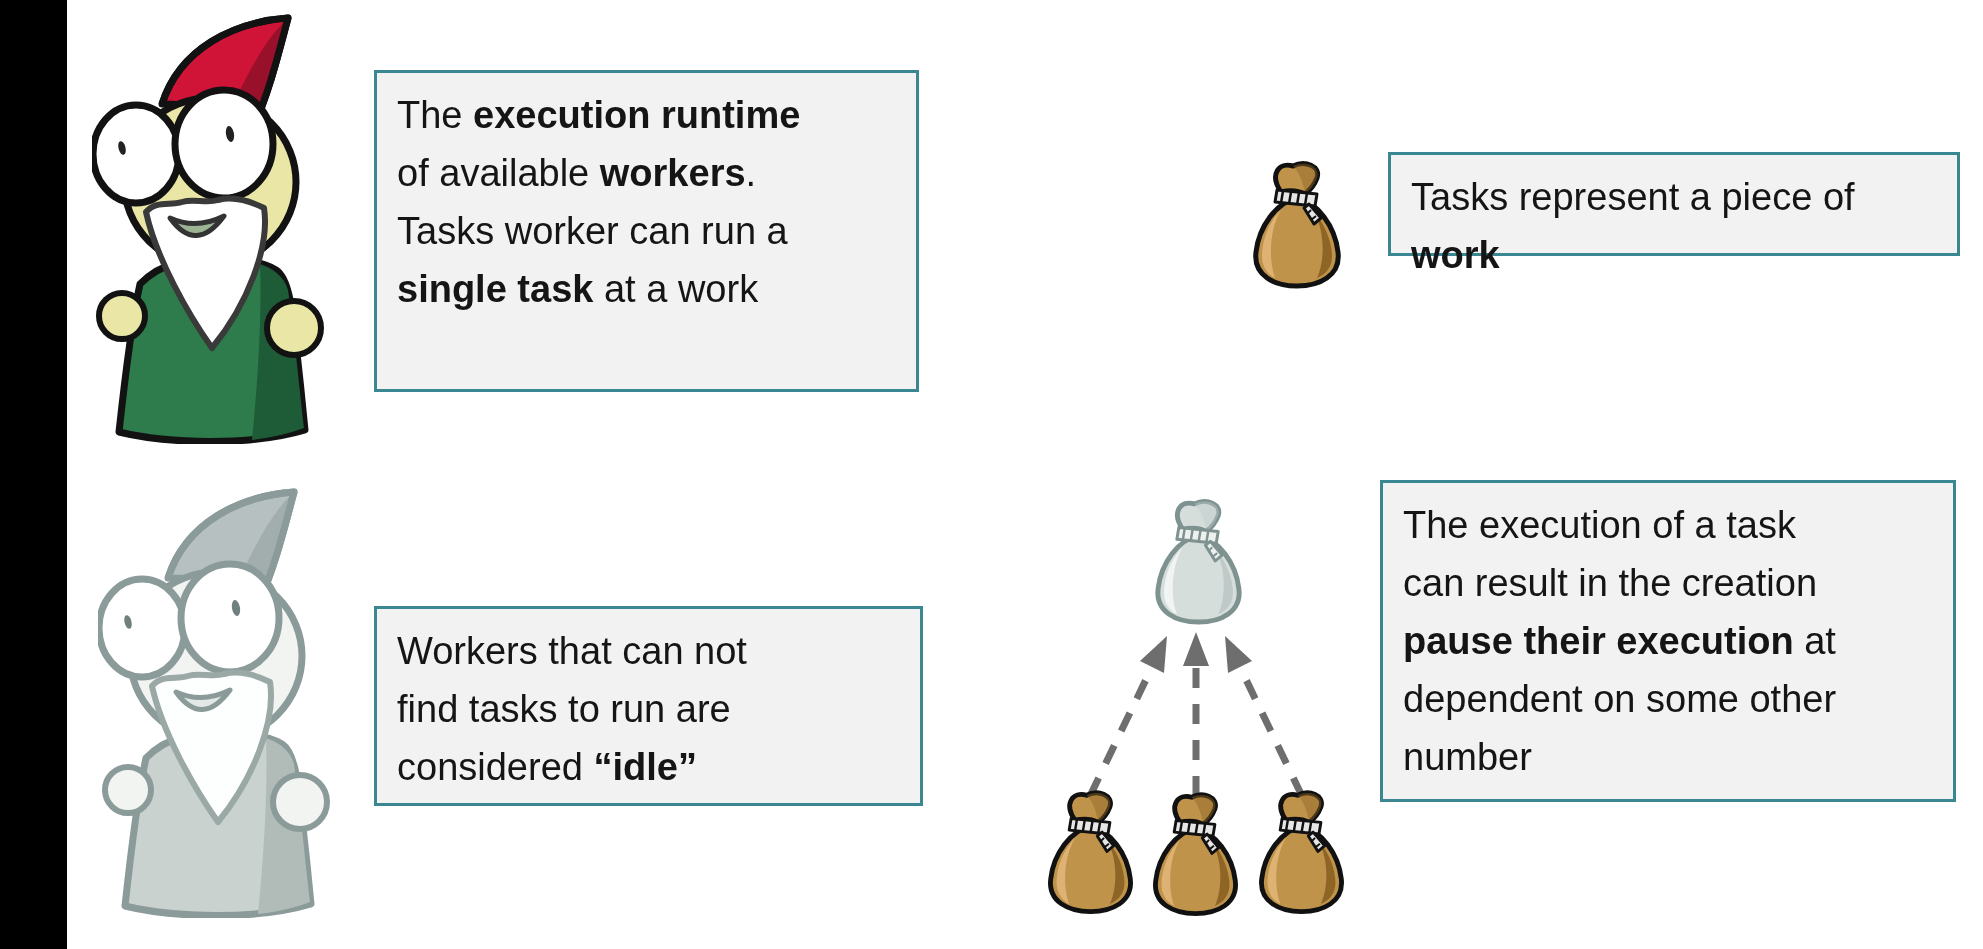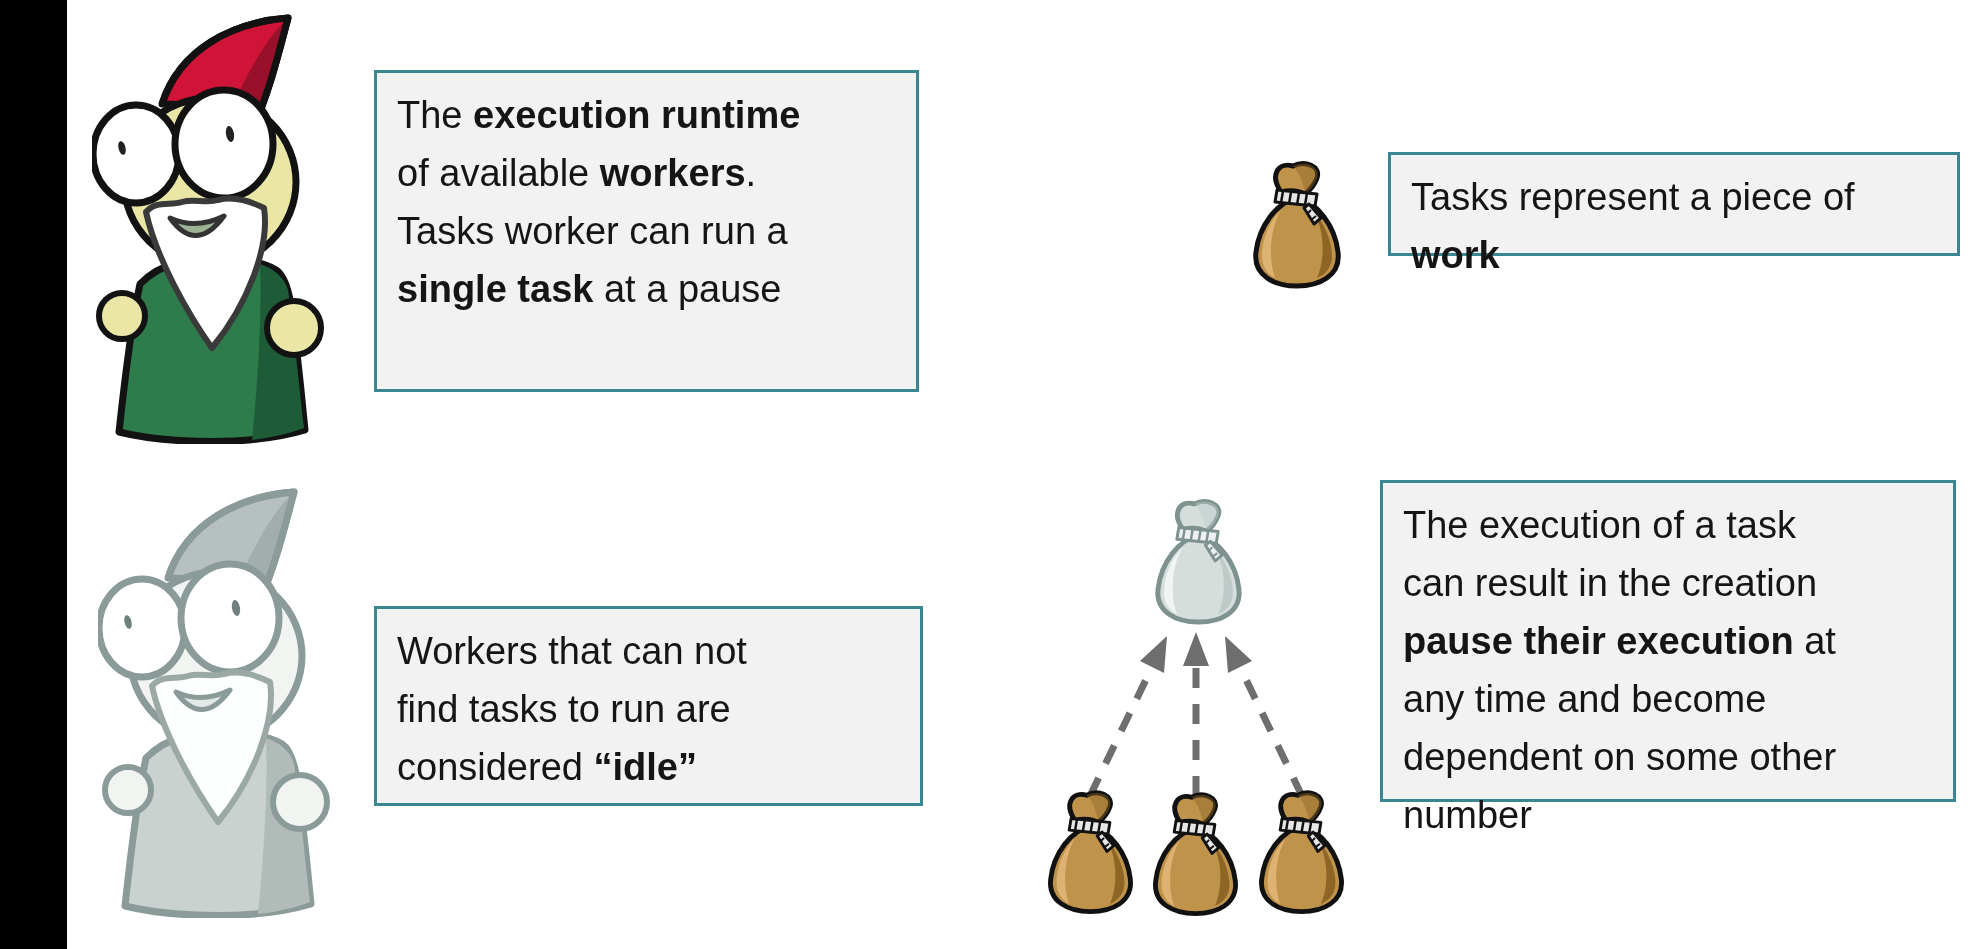--- a/index.html
+++ b/index.html
@@ -99,21 +99,21 @@
   <div class="illus gnome-colored" style="left:92px;top:14px;width:240px;height:430px;">
     <svg viewBox="0 0 240 430">
         <use href="#gnome-shape"></use>
       </svg>
   </div>
 
   <div class="textbox" style="left:374px;top:70px;width:545px;height:322px;">
       <div class="tline"><span>The </span><b>execution runtime</b></div>
       <div class="tline"><span>of available </span><b>workers</b><span>.</span></div>
       <div class="tline"><span>Tasks worker can run a</span></div>
-      <div class="tline"><b>single task</b><span> at a pause</span></div>
+      <div class="tline"><b>single task</b><span> at a work</span></div>
     </div>
 
   <div class="illus bag-brown" style="left:1247px;top:158px;width:100px;height:132px;">
     <svg viewBox="0 0 100 132">
         <use href="#bag-shape"></use>
       </svg>
   </div>
 
   <div class="textbox" style="left:1376px;top:152px;width:572px;height:104px;margin-left:12px;">
       <div class="tline"><span>Tasks represent a piece of</span></div>
@@ -164,18 +164,17 @@
       <svg viewBox="0 0 100 132">
           <use href="#bag-shape"></use>
         </svg>
     </div>
   </div>
 
   <div class="textbox" style="left:1380px;top:480px;width:576px;height:322px;">
       <div class="tline"><span>The execution of a task</span></div>
       <div class="tline"><span>can result in the creation</span></div>
       <div class="tline"><b>pause their execution</b><span> at</span></div>
-      <div class="tline"><span>any time and become</span></div>
       <div class="tline"><span>dependent on some other</span></div>
       <div class="tline"><span>number</span></div>
     </div>
 
 </div>
 
 </body></html>

